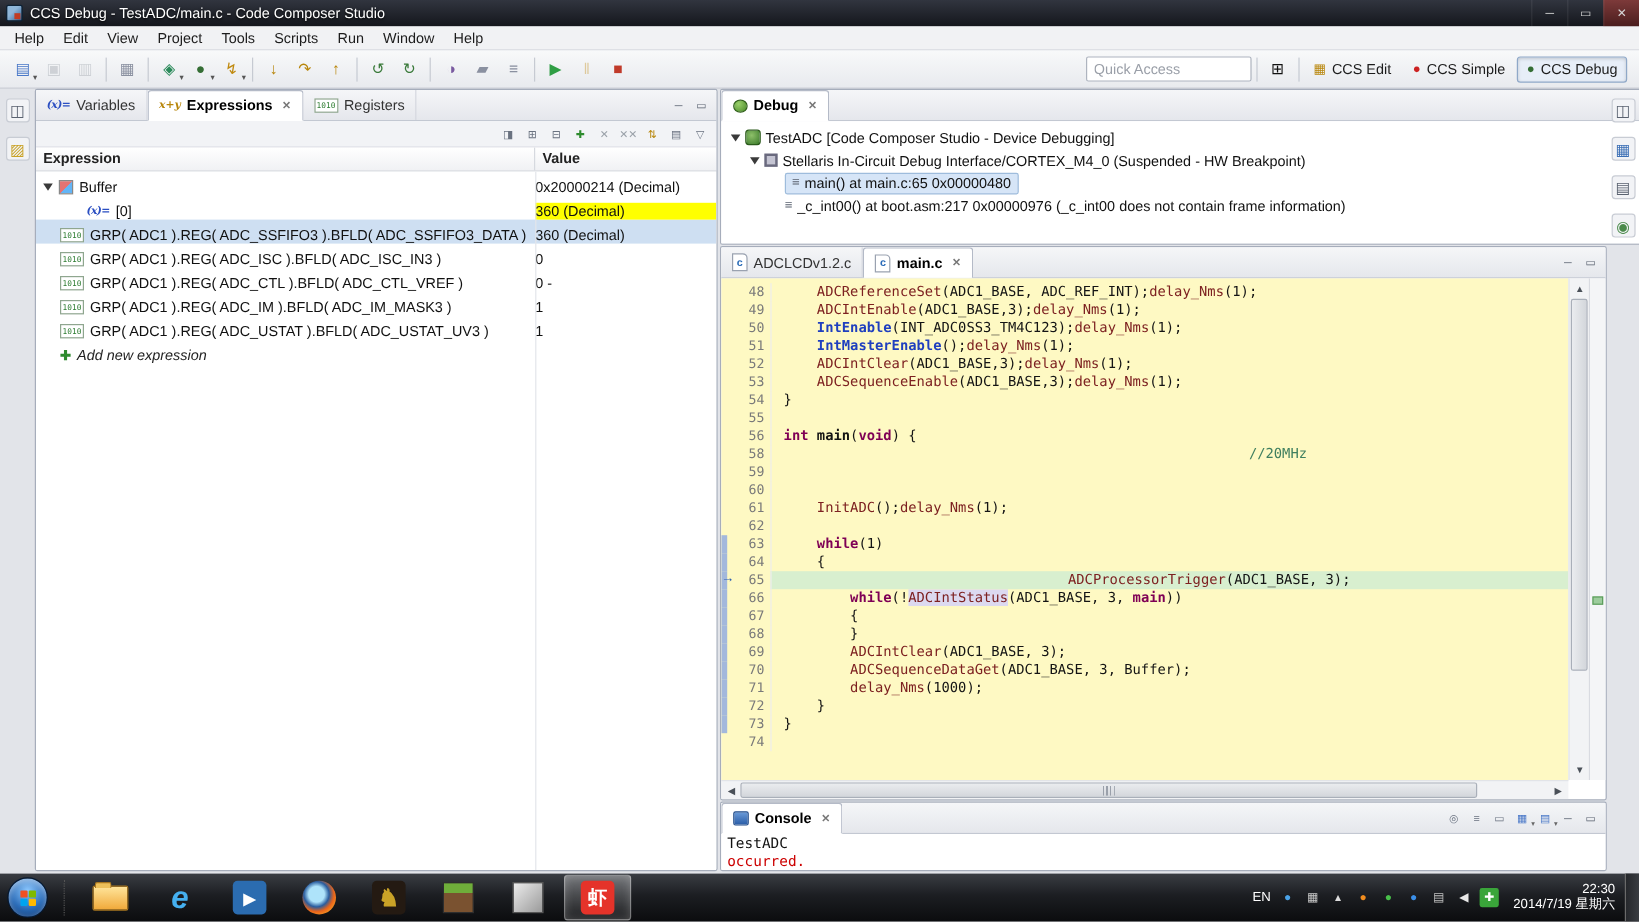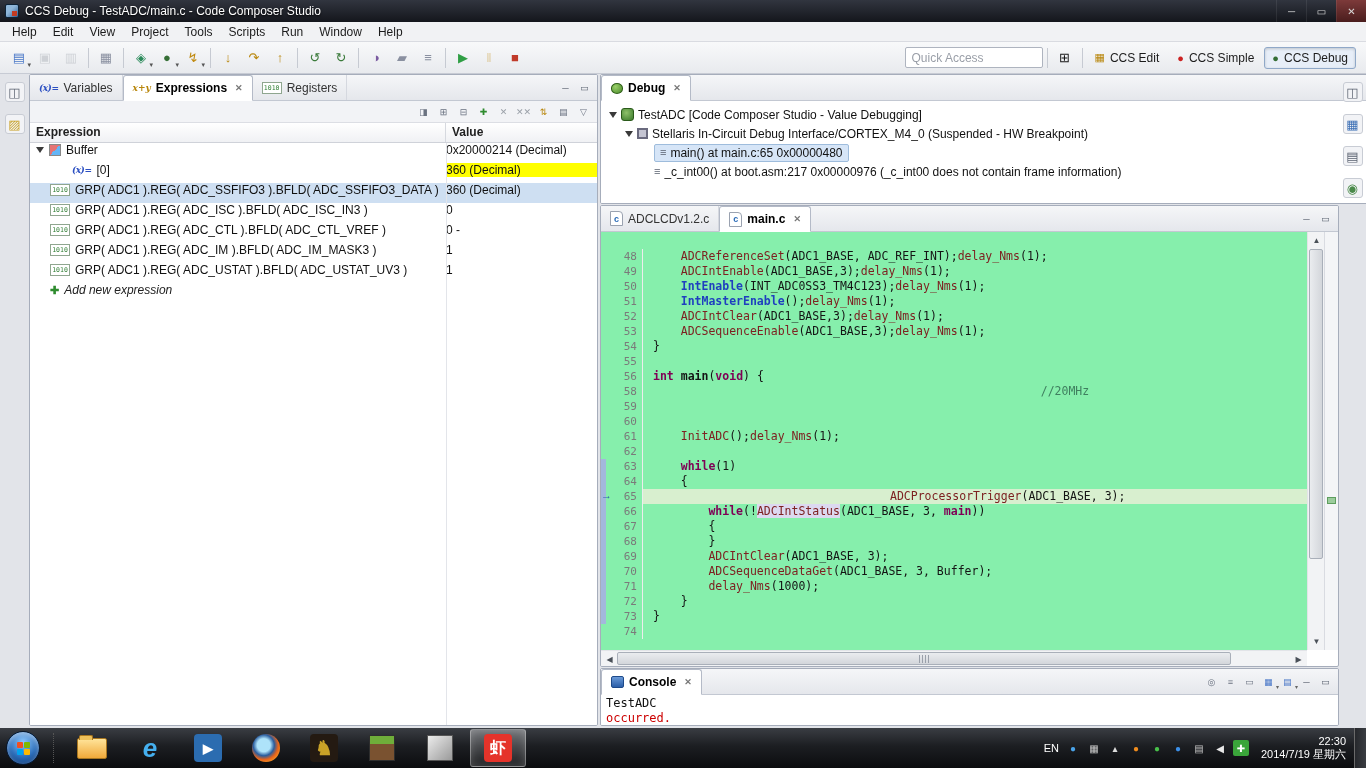--- a/index.html
+++ b/index.html
@@ -54,21 +54,21 @@
   .pbtn .dd{position:absolute;right:-1px;bottom:1px;font-size:6px;color:#666;}
 
   
   #expr-panel{left:29px;top:0;width:569px;height:652px;}
   .vtoolbar{position:absolute;top:26px;left:0;right:0;height:22px;background:#F2F3F6;border-bottom:1px solid #DCDEE4;display:flex;justify-content:flex-end;align-items:center;gap:1px;padding-right:4px;}
   .thead{position:absolute;top:48px;left:0;right:0;height:20px;display:flex;background:linear-gradient(#FFFFFF,#F0F1F4);border-bottom:1px solid #CFD2D9;}
   .th{padding:2px 6px;color:#222;font-weight:bold;}
   .th1{width:416px;border-right:1px solid #D6D9DF;}
   .tbody{position:absolute;top:68px;left:0;right:0;bottom:0;background:#fff;overflow:hidden;}
   .colline{position:absolute;left:416px;top:0;bottom:0;width:1px;background:#E3E5EA;}
-  .trow{display:flex;height:20px;align-items:flex-start;font-size:12px;}
+  .trow{display:flex;height:20px;align-items:flex-end;font-size:12px;}
   .trow.selected{background:#CEDFF2;}
   .tc1{width:416px;display:flex;align-items:center;gap:5px;overflow:hidden;white-space:nowrap;}
   .tc2{flex:1;display:flex;align-items:center;padding-left:0;white-space:nowrap;overflow:hidden;}
   .tc2.yellow{background:#FFFF00;}
   .exp-tri{width:0;height:0;border-left:4px solid transparent;border-right:4px solid transparent;border-top:6px solid #3a3a3a;flex:none;}
   .exp-sp{width:9px;flex:none;}
   .ic-var{color:#2b4fc2;font:italic bold 9px "DejaVu Serif",serif;letter-spacing:-0.5px;flex:none;}
   .ic-expr{color:#b8860b;font:italic bold 9px "DejaVu Serif",serif;flex:none;}
   .ic-reg{width:20px;height:12px;border:1px solid #8fa68f;background:#fff;color:#2E7D32;font:6.5px "DejaVu Sans Mono",monospace;line-height:10px;text-align:center;flex:none;}
   .ic-struct{width:12px;height:12px;background:linear-gradient(135deg,#e57373 50%,#64b5f6 50%);border:1px solid #888;flex:none;}
@@ -81,21 +81,21 @@
   .drow{height:19px;display:flex;align-items:center;gap:4px;font-size:12px;white-space:nowrap;}
   .fsel{display:flex;align-items:center;gap:4px;background:#D6E5F7;border:1px solid #9EBCDC;border-radius:2px;padding:0 5px;height:18px;}
   .ic-bug{width:12px;height:11px;border-radius:6px/5px;background:radial-gradient(circle at 35% 30%,#9ad06a,#4a8a2a);border:1px solid #2e5e18;flex:none;}
   .ic-target{width:13px;height:13px;border-radius:3px;background:radial-gradient(circle at 40% 35%,#8ec06a,#3a7a2a);border:1px solid #2a5a1a;flex:none;}
   .ic-device{width:11px;height:11px;background:#c4c4d2;border:2px solid #6a6a7e;flex:none;}
   .ic-frame{color:#5a6270;font-size:11px;font-weight:bold;flex:none;line-height:11px;}
 
   
   #editor-panel{left:600px;top:131px;width:739px;height:462px;}
   .ic-cfile{width:13px;height:15px;background:#fff;border:1px solid #9aa2b0;border-radius:0 4px 0 0;color:#2b6cb8;font:bold 9px "Liberation Sans",sans-serif;display:flex;align-items:center;justify-content:center;flex:none;}
-  #editor-area{position:absolute;left:0;top:26px;right:31px;bottom:16px;background:#86efac;overflow:hidden;font-family:"DejaVu Sans Mono",monospace;font-size:11.5px;padding-top:17px;}
+  #editor-area{position:absolute;left:0;top:26px;right:31px;bottom:16px;background:#fef9c3;overflow:hidden;font-family:"DejaVu Sans Mono",monospace;font-size:11.5px;padding-top:4px;}
   .cl{display:flex;height:15px;line-height:15px;position:relative;}
   .cl .db{width:5px;flex:none;}
   .cl.diff .db{background:#A3B8DC;}
   .cl .ln{width:36px;flex:none;text-align:right;color:#7a7a7a;font-size:11px;padding-right:5px;}
   .cl .ct{flex:1;white-space:pre;color:#141414;padding-left:10px;border-left:1px solid #EDEDED;overflow:hidden;}
   .cl.cur .ct{background:#D8EFCF;text-align:center;}
   .ip-arrow{position:absolute;left:0px;top:0;font:bold 11px "Liberation Sans",sans-serif;color:#2a5db0;z-index:2;}
   .tok-kw{color:#7F0055;font-weight:bold;}
   .tok-fn{color:#7D2121;}
   .tok-fnb{color:#1F3FBF;font-weight:bold;}
@@ -414,21 +414,21 @@
             </span>
             <span class="pbtn">─</span>
             <span class="pbtn">▭</span>
           </span>
       </div>
       <div class="dtree">
           <div class="drow" style="padding-left: 8px;">
             <span class="exp-tri"></span>
             <span style="display: flex; align-items: center; gap: 4px;">
               <span class="ic-target"></span>
-              <span>TestADC [Code Composer Studio - Value Debugging]</span>
+              <span>TestADC [Code Composer Studio - Device Debugging]</span>
             </span>
           </div>
           <div class="drow" style="padding-left: 24px;">
             <span class="exp-tri"></span>
             <span style="display: flex; align-items: center; gap: 4px;">
               <span class="ic-device"></span>
               <span>Stellaris In-Circuit Debug Interface/CORTEX_M4_0 (Suspended - HW Breakpoint)</span>
             </span>
           </div>
           <div class="drow" style="padding-left: 40px;">

